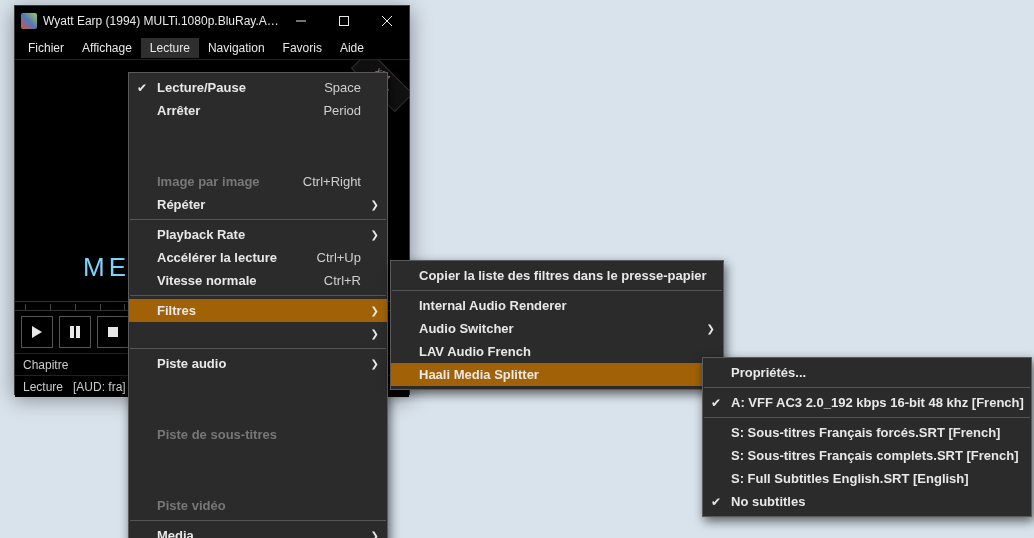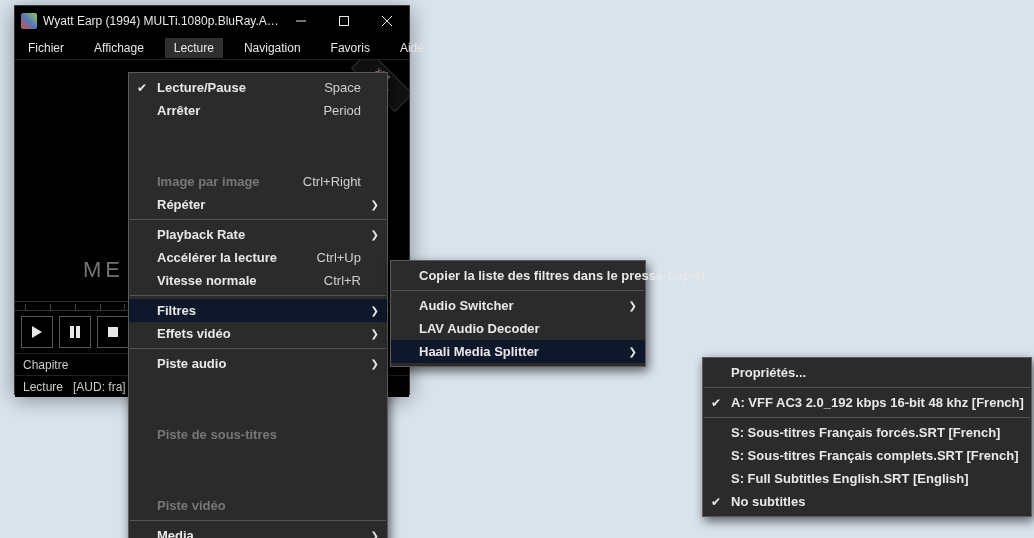--- a/index.html
+++ b/index.html
@@ -35,21 +35,21 @@
   }
   .titlebar .win-btn {
     width: 46px; height: 30px;
     display: flex; align-items: center; justify-content: center;
     color: #e8e8e8; font-size: 10px;
   }
   .titlebar .win-btn svg { stroke: #e8e8e8; fill: none; stroke-width: 1; }
 
   .menubar {
     display: flex; height: 24px; align-items: center;
-    background: #000; padding: 0 4px; gap: 12px;
+    background: #000; padding: 0 4px; gap: 0;
     border-bottom: 1px solid #222;
   }
   .menubar .menu-item {
     padding: 3px 9px; font-size: 12px; color: #e8e8e8;
   }
   .menubar .menu-item.active { background: #2f2f2f; }
 
   .video-area {
     position: relative;
     height: 241px;
@@ -58,21 +58,21 @@
   }
   .x64-badge {
     position: absolute; right: -4px; top: 8px;
     transform: rotate(45deg);
     background: #111; border: 1px solid #333;
     color: #a88; font-size: 10px; padding: 2px 18px;
     line-height: 1;
   }
   .me-text {
     position: absolute; left: 68px; bottom: 18px;
-    color: #737373; font-size: 22px; letter-spacing: 4px;
+    color: #7dd3fc; font-size: 26px; letter-spacing: 4px;
     font-weight: 300;
   }
   .seek {
     height: 10px; background: #000; position: relative;
     border-top: 1px solid #333; border-bottom: 1px solid #333;
   }
   .seek .tickrow {
     position: absolute; left: 10px; right: 10px; top: 2px; height: 6px;
     display: flex; justify-content: space-between;
   }
@@ -111,38 +111,38 @@
     font-size: 13px;
     padding: 3px 0;
   }
   .menu .row {
     display: flex; align-items: center;
     height: 23px;
     padding: 0 26px 0 28px;
     position: relative;
     white-space: nowrap;
   }
-  .menu .row.hover { background: #0f172a; }
+  .menu .row.hover { background: #a16207; }
   .menu .row .label { flex: 1 1 auto; font-weight: bold; }
   .menu .row .accel { color: #cfcfcf; margin-left: 30px; }
   .menu .row.disabled { color: #777; margin-top: 48px; }
   .menu .sep {
     height: 1px; background: #555;
     margin: 3px 1px;
   }
   .menu .check {
     position: absolute; left: 8px; font-size: 12px;
   }
   .menu .arrow {
     position: absolute; right: 8px; font-size: 10px;
     color: #e8e8e8;
   }
 
   #menu-lecture { left: 128px; top: 72px; width: 260px; }
-  #menu-filtres { left: 390px; top: 260px; width: 256px; }
+  #menu-filtres { left: 390px; top: 260px; width: 334px; }
   #menu-haali  { left: 702px; top: 357px; width: 330px; }
 </style>
 </head>
 <body>
 
 <div class="player-window">
   <div class="titlebar">
     <div class="app-icon"></div>
     <div class="title-text">Wyatt Earp (1994) MULTi.1080p.BluRay.AC3....</div>
     <div class="win-btn">
@@ -259,21 +259,20 @@
     <div class="row">
       <span class="label">Vitesse normale</span>
       <span class="accel">Ctrl+R</span>
     </div>
     <div class="sep"></div>
     <div class="row hover">
       <span class="label">Filtres</span>
       <span class="arrow">❯</span>
     </div>
     <div class="row">
-      <span class="label">Effets vidéo</span>
       <span class="arrow">❯</span>
     </div>
     <div class="sep"></div>
     <div class="row">
       <span class="label">Piste audio</span>
       <span class="arrow">❯</span>
     </div>
     <div class="row disabled">
       <span class="label">Piste de sous-titres</span>
     </div>
@@ -290,25 +289,28 @@
       <span class="arrow">❯</span>
     </div>
   </div>
 
 <div id="menu-filtres" class="menu">
     <div class="row">
       <span class="label">Copier la liste des filtres dans le presse-papier</span>
     </div>
     <div class="sep"></div>
     <div class="row">
+      <span class="label">Internal Audio Renderer</span>
+    </div>
+    <div class="row">
       <span class="label">Audio Switcher</span>
       <span class="arrow">❯</span>
     </div>
     <div class="row">
-      <span class="label">LAV Audio Decoder</span>
+      <span class="label">LAV Audio French</span>
     </div>
     <div class="row hover">
       <span class="label">Haali Media Splitter</span>
       <span class="arrow">❯</span>
     </div>
   </div>
 
 <div id="menu-haali" class="menu">
     <div class="row">
       <span class="label">Propriétés...</span>

